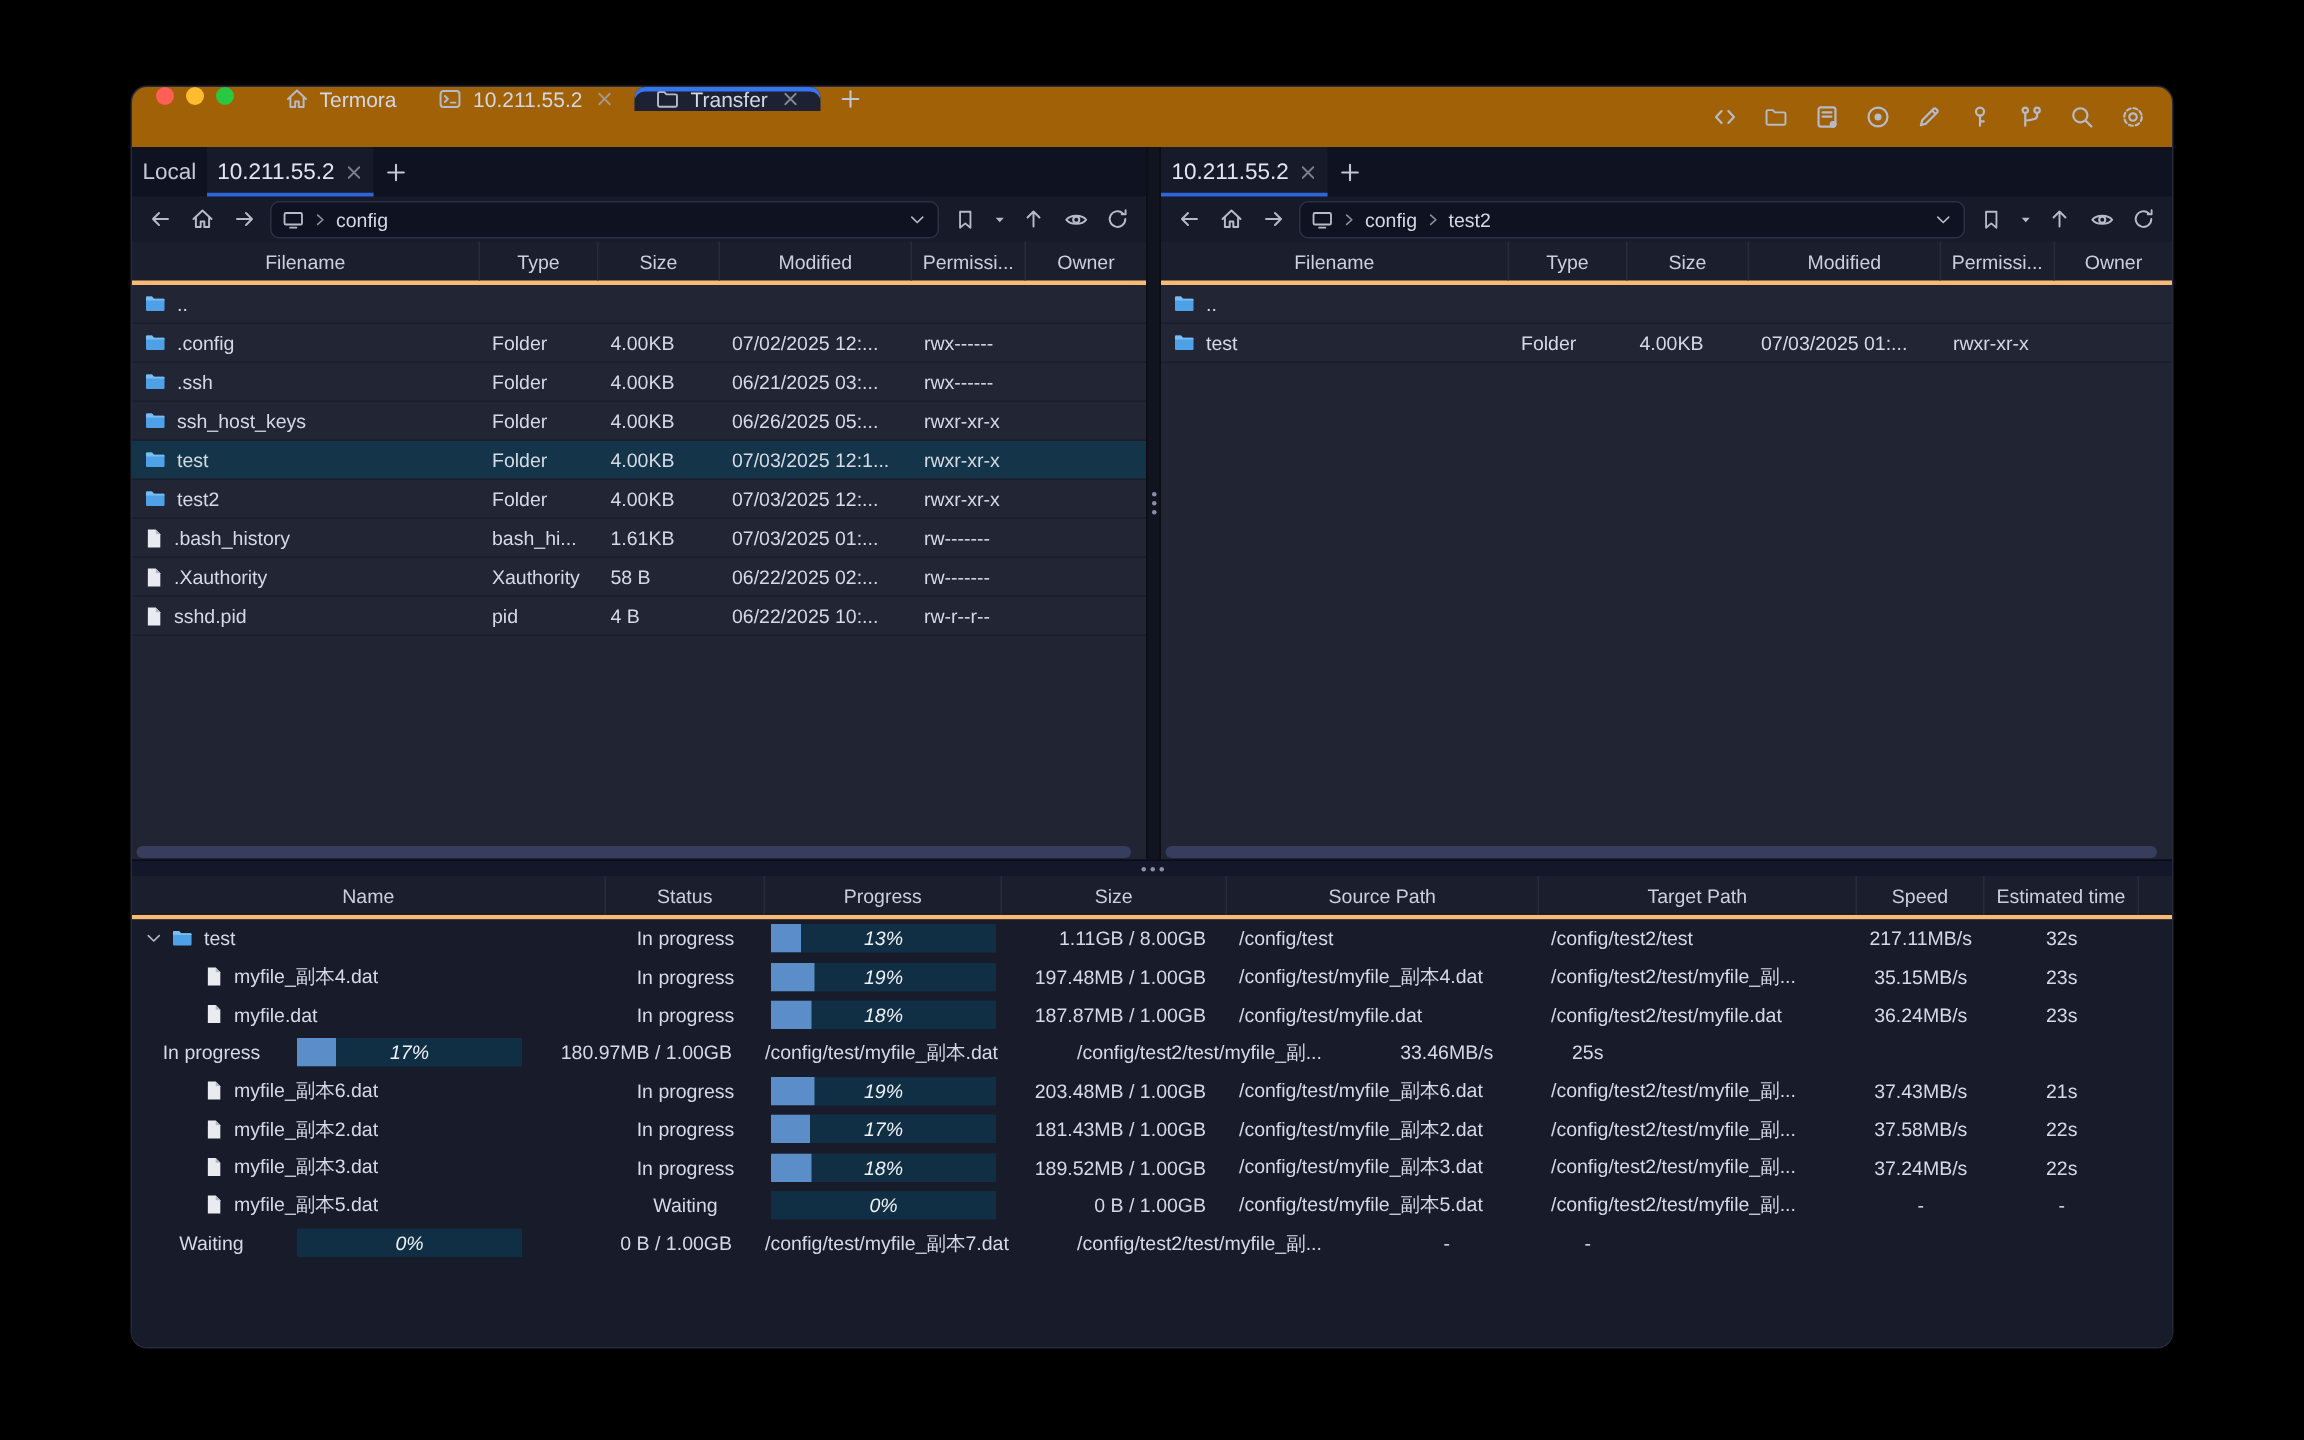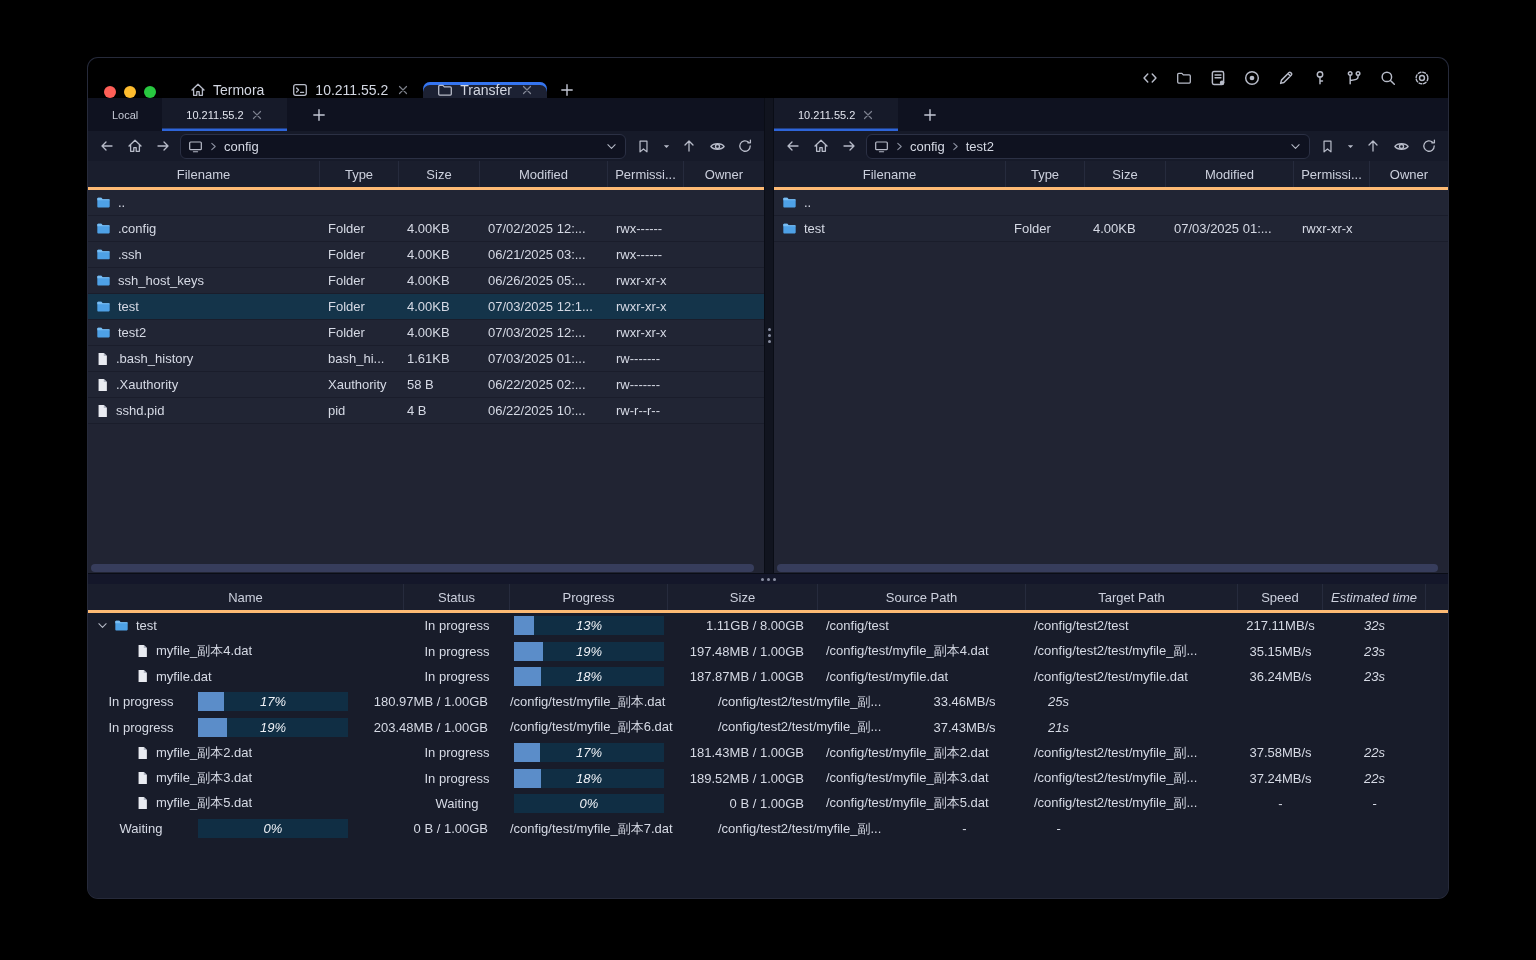--- a/index.html
+++ b/index.html
@@ -1,20 +1,20 @@
 <!DOCTYPE html>
 <html><head>
 <meta charset="utf-8">
 <style>
   html,body{margin:0;padding:0;background:#000;width:1536px;height:960px;overflow:hidden;
     font-family:"Liberation Sans",sans-serif;-webkit-font-smoothing:antialiased;}
   .window{position:absolute;left:88px;top:58px;width:1360px;height:840px;background:#161a29;
     border-radius:10px;overflow:hidden;display:flex;flex-direction:column;box-shadow:0 0 0 1px #262a3a;}
   
-  .titlebar{height:40px;background:#000000;display:flex;align-items:flex-end;flex:0 0 auto;position:relative;}
+  .titlebar{height:40px;background:#a16207;display:flex;align-items:flex-start;flex:0 0 auto;position:relative;}
   .traffic{display:flex;align-items:center;gap:8px;padding:0 20px 0 16px;}
   .dot{width:12px;height:12px;border-radius:50%;}
   .dot.r{background:#ff5f57}.dot.y{background:#febc2e}.dot.g{background:#28c840}
   .ttabs{display:flex;align-items:stretch;}
   .ttab{display:flex;align-items:center;gap:7px;padding:0 14px;color:#d3d7e2;font-size:14px;position:relative;cursor:default;}
   .ttab.active{background:#1c2133;border-radius:7px 7px 0 0;box-shadow:inset 0 3px 0 #3575f0;}
   .ttab .tclose{display:flex;align-items:center;opacity:.75;margin-left:2px;}
   .ttab .ticon{display:flex;align-items:center;}
   .addtab{display:flex;align-items:center;padding:0 12px;}
   .tb-actions{position:absolute;right:14px;top:0;height:100%;display:flex;align-items:center;gap:10px;}
@@ -25,21 +25,21 @@
     display:flex;align-items:center;justify-content:center;flex:0 0 auto;cursor:col-resize;}
   .vdots{display:flex;flex-direction:column;gap:3px;}
   .vdots i,.hdots i{width:3px;height:3px;border-radius:50%;background:#8a8fa3;display:block;}
   .hsplit{height:10px;background:#14172a;border-top:1px solid #0a0d16;display:flex;align-items:center;justify-content:center;cursor:row-resize;flex:0 0 auto;}
   .hdots{display:flex;gap:3px;}
   
   .panel{display:flex;flex-direction:column;min-width:0;}
   .panel.left{flex:0 0 676px;}
   .panel.right{flex:1;}
   .ptabs{height:33px;background:#0f1220;display:flex;align-items:stretch;flex:0 0 auto;}
-  .ptab{display:flex;align-items:center;gap:7px;padding:0 24px;font-size:11px;color:#c6cad6;position:relative;justify-content:flex-end;}
+  .ptab{display:flex;align-items:center;gap:7px;padding:0 7px;font-size:15px;color:#c6cad6;position:relative;justify-content:flex-end;}
   .ptab.active{background:#161a29;color:#e2e5ee;box-shadow:inset 0 -2.5px 0 #2e65d9;}
   .ptab .tclose{display:flex;opacity:.7;}
   .ptoolbar{height:30px;display:flex;align-items:center;gap:6px;padding:0 8px;background:#161a29;flex:0 0 auto;}
   .navbtn{width:22px;height:22px;display:flex;align-items:center;justify-content:center;border-radius:4px;}
   .pathfield{flex:1;height:23px;background:#0f1220;border:1px solid #2b3044;border-radius:6px;
     display:flex;align-items:center;gap:5px;padding:0 7px;min-width:0;}
   .pathfield .crumb{font-size:13px;color:#d5d9e4;white-space:nowrap;}
   .pathfield .spacer{flex:1;}
   
   .thead{display:flex;background:#1a1e2d;border-bottom:3px solid #fdba74;flex:0 0 26px;align-items:stretch;}
@@ -52,21 +52,21 @@
   .cell{display:flex;align-items:center;font-size:13px;color:#d6dae5;box-sizing:border-box;
     padding:0 8px;white-space:nowrap;overflow:hidden;}
   .cell .icon{display:flex;align-items:center;margin-right:7px;flex:0 0 auto;}
   
   .ft .c0{width:232px;}.ft .c1{width:79px;}.ft .c2{width:81px;}.ft .c3{width:128px;}.ft .c4{width:76px;}.ft .c5{flex:1;}
   .hscroll{height:11px;background:#212433;display:flex;align-items:center;padding:0 3px;flex:0 0 auto;}
   .hthumb{height:8px;background:#373d5c;border-radius:5px;width:99%;}
   
   .transfer{flex:1;background:#181c2a;display:flex;flex-direction:column;min-height:0;}
   .tt .c0{width:316px;}.tt .c1{width:106px;}.tt .c2{width:158px;}.tt .c3{width:150px;}
-  .tt .c4{width:208px;}.tt .c5{width:212px;}.tt .c6{width:85px;}.tt .c7{width:103px;font-style:italic;}.tt .c8{flex:1;border-right:none;}
+  .tt .c4{width:208px;}.tt .c5{width:212px;}.tt .c6{width:85px;}.tt .c7{width:103px;}.tt .c8{flex:1;border-right:none;}
   .trow{display:flex;flex:0 0 25.4px;align-items:stretch;background:#181c2a;}
   .trow .cell{color:#d6dae5;}
   .tcenter{justify-content:center;}
   .tright{justify-content:flex-end;padding-right:14px;}
   .namecell .twisty{display:flex;align-items:center;width:18px;flex:0 0 auto;}
   .namecell .kid{width:40px;flex:0 0 auto;}
   .ptrack{position:relative;width:100%;height:19px;background:#102e44;overflow:hidden;}
   .pfill{position:absolute;left:0;top:0;bottom:0;background:#5b8dc9;}
   .plabel{position:absolute;inset:0;display:flex;align-items:center;justify-content:center;
     font-size:13px;color:#eef1f6;font-style:italic;}
@@ -702,20 +702,30 @@
             </div>
           </div>
           <div class="cell c3 tright">180.97MB / 1.00GB</div>
           <div class="cell c4">/config/test/myfile_副本.dat</div>
           <div class="cell c5">/config/test2/test/myfile_副...</div>
           <div class="cell c6 tcenter">33.46MB/s</div>
           <div class="cell c7 tcenter">25s</div>
           <div class="cell c8"></div>
         </div>
         <div class="trow">
+          <div class="cell c0 namecell">
+            <span class="kid"></span>
+            <span class="icon">
+              <svg width="13" height="14" viewBox="0 0 14 16">
+                <path d="M2.5 1.2h6l3.5 3.5v10.1h-9.5z" fill="#e9ebf1"></path>
+                <path d="M8.5 1.2v3.5H12z" fill="#b4b9c6"></path>
+              </svg>
+            </span>
+            <span class="txt">myfile_副本6.dat</span>
+          </div>
           <div class="cell c1 tcenter">In progress</div>
           <div class="cell c2" style="padding:0 4px">
             <div class="ptrack">
               <div class="pfill" style="width:19%"></div>
               <span class="plabel">19%</span>
             </div>
           </div>
           <div class="cell c3 tright">203.48MB / 1.00GB</div>
           <div class="cell c4">/config/test/myfile_副本6.dat</div>
           <div class="cell c5">/config/test2/test/myfile_副...</div>

